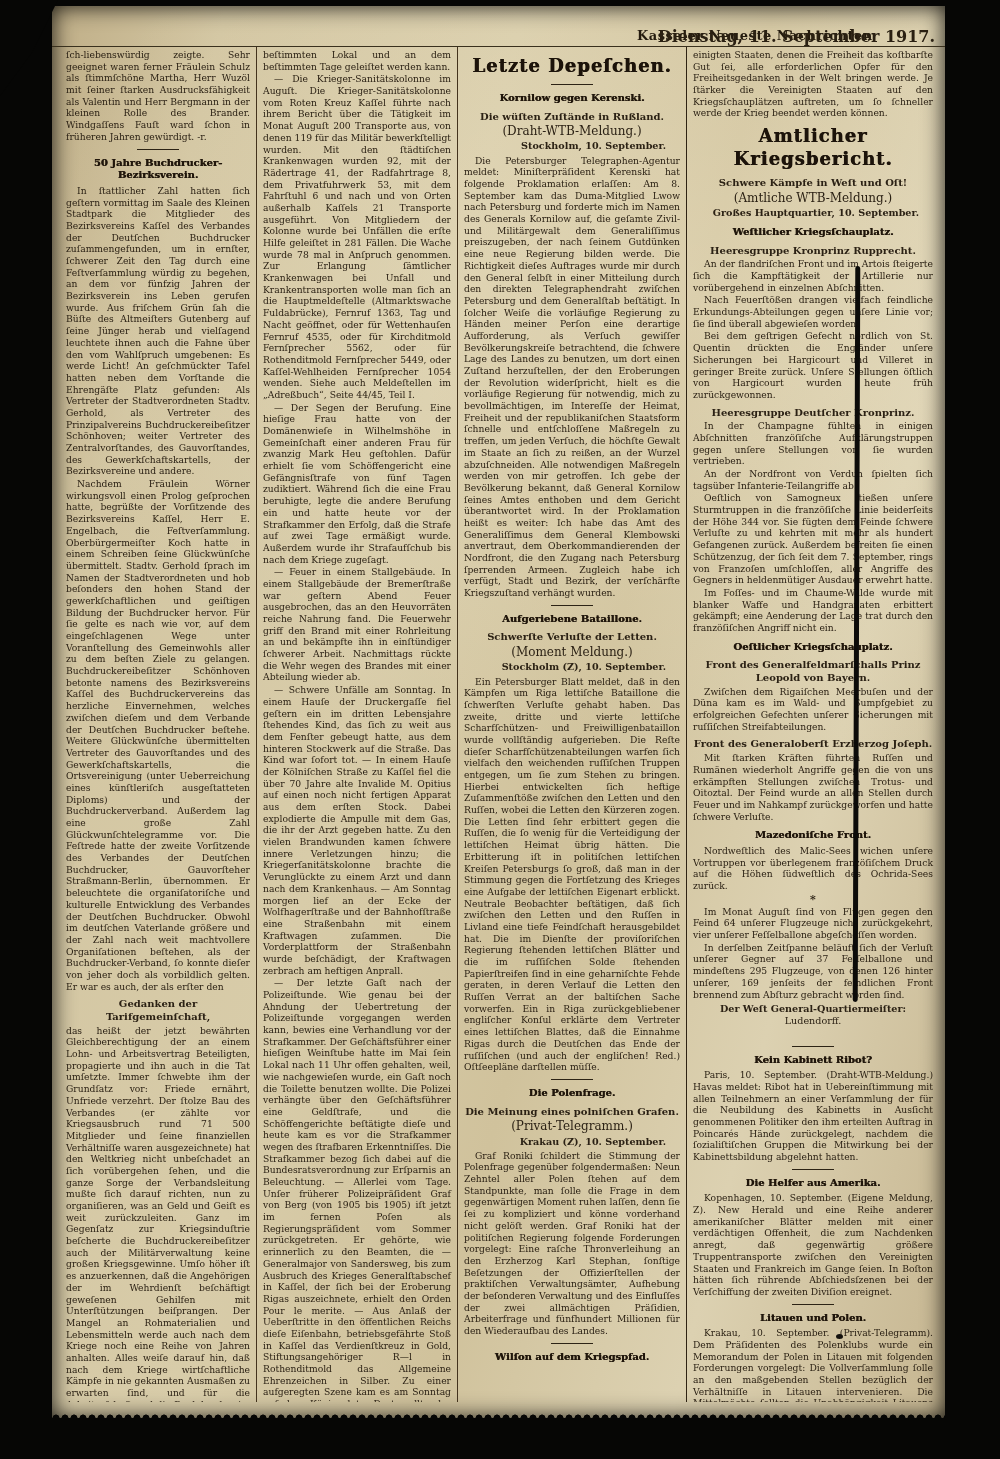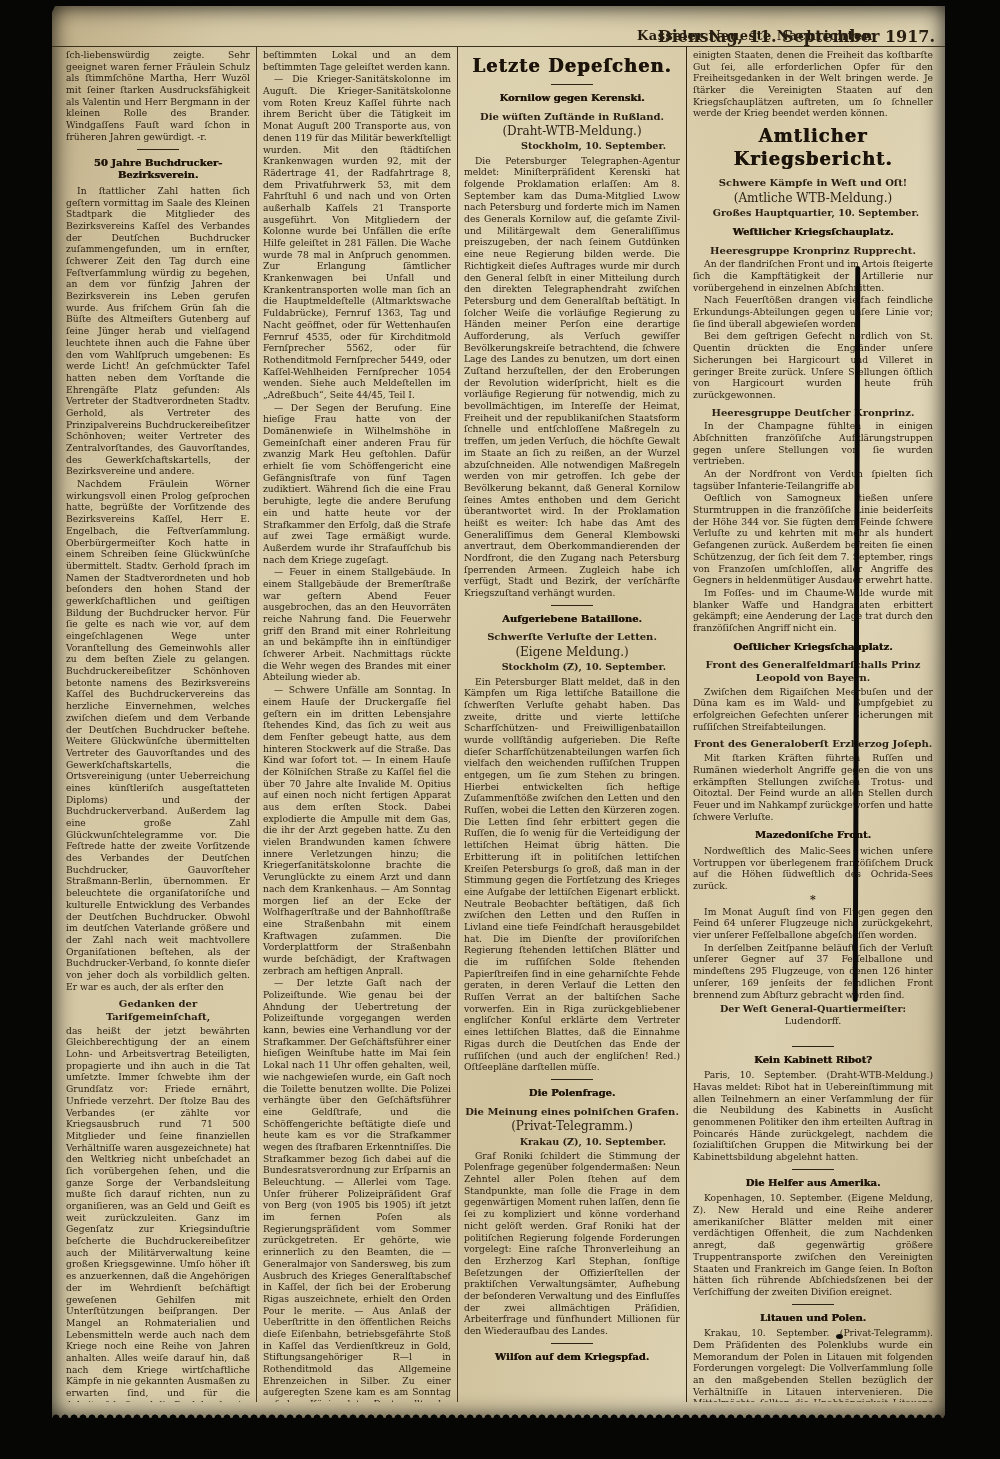--- a/index.html
+++ b/index.html
@@ -74,21 +74,21 @@
         <div class="h-major">Letzte Depeſchen.</div>
         <div class="divider"></div>
         <div class="h-article">Kornilow gegen Kerenski.</div>
         <div class="h-sub">Die wüſten Zuſtände in Rußland.</div>
         <div class="meta-line">(Draht-WTB-Meldung.)</div>
         <div class="dateline">Stockholm, 10. September.</div>
         <div class="para">Die Petersburger Telegraphen-Agentur meldet: Miniſterpräſident Kerenski hat folgende Proklamation erlaſſen: Am 8. September kam das Duma-Mitglied Lwow nach Petersburg und forderte mich im Namen des Generals Kornilow auf, die geſamte Zivil- und Militärgewalt dem Generaliſſimus preiszugeben, der nach ſeinem Gutdünken eine neue Regierung bilden werde. Die Richtigkeit dieſes Auftrages wurde mir durch den General ſelbſt in einer Mitteilung durch den direkten Telegraphendraht zwiſchen Petersburg und dem Generalſtab beſtätigt. In ſolcher Weiſe die vorläufige Regierung zu Händen meiner Perſon eine derartige Aufforderung, als Verſuch gewiſſer Bevölkerungskreiſe betrachtend, die ſchwere Lage des Landes zu benutzen, um dort einen Zuſtand herzuſtellen, der den Eroberungen der Revolution widerſpricht, hielt es die vorläufige Regierung für notwendig, mich zu bevollmächtigen, im Intereſſe der Heimat, Freiheit und der republikaniſchen Staatsform ſchnelle und entſchloſſene Maßregeln zu treffen, um jeden Verſuch, die höchſte Gewalt im Staate an ſich zu reißen, an der Wurzel abzuſchneiden. Alle notwendigen Maßregeln werden von mir getroffen. Ich gebe der Bevölkerung bekannt, daß General Kornilow ſeines Amtes enthoben und dem Gericht überantwortet wird. In der Proklamation heißt es weiter: Ich habe das Amt des Generaliſſimus dem General Klembowski anvertraut, dem Oberkommandierenden der Nordfront, die den Zugang nach Petersburg ſperrenden Armeen. Zugleich habe ich verfügt, Stadt und Bezirk, der verſchärfte Kriegszuſtand verhängt wurden.</div>
         <div class="divider"></div>
         <div class="h-article">Aufgeriebene Bataillone.</div>
         <div class="h-sub">Schwerſte Verluſte der Letten.</div>
-        <div class="meta-line">(Eigene Meldung.)</div>
+        <div class="meta-line">(Moment Meldung.)</div>
         <div class="dateline">Stockholm (Z), 10. September.</div>
         <div class="para">Ein Petersburger Blatt meldet, daß in den Kämpfen um Riga lettiſche Bataillone die ſchwerſten Verluſte gehabt haben. Das zweite, dritte und vierte lettiſche Scharfſchützen- und Freiwilligenbataillon wurde vollſtändig aufgerieben. Die Reſte dieſer Scharfſchützenabteilungen warfen ſich vielfach den weichenden ruſſiſchen Truppen entgegen, um ſie zum Stehen zu bringen. Hierbei entwickelten ſich heftige Zuſammenſtöße zwiſchen den Letten und den Ruſſen, wobei die Letten den Kürzeren zogen. Die Letten ſind ſehr erbittert gegen die Ruſſen, die ſo wenig für die Verteidigung der lettiſchen Heimat übrig hätten. Die Erbitterung iſt in politiſchen lettiſchen Kreiſen Petersburgs ſo groß, daß man in der Stimmung gegen die Fortſetzung des Krieges eine Aufgabe der lettiſchen Eigenart erblickt. Neutrale Beobachter beſtätigen, daß ſich zwiſchen den Letten und den Ruſſen in Livland eine tiefe Feindſchaft herausgebildet hat. Die im Dienſte der proviſoriſchen Regierung ſtehenden lettiſchen Blätter und die im ruſſiſchen Solde ſtehenden Papierſtreifen ſind in eine geharniſchte Fehde geraten, in deren Verlauf die Letten den Ruſſen Verrat an der baltiſchen Sache vorwerfen. Ein in Riga zurückgebliebener engliſcher Konſul erklärte dem Vertreter eines lettiſchen Blattes, daß die Einnahme Rigas durch die Deutſchen das Ende der ruſſiſchen (und auch der engliſchen! Red.) Oſtſeepläne darſtellen müſſe.</div>
         <div class="divider"></div>
         <div class="h-article">Die Polenfrage.</div>
         <div class="h-sub">Die Meinung eines polniſchen Grafen.</div>
         <div class="meta-line">(Privat-Telegramm.)</div>
         <div class="dateline">Krakau (Z), 10. September.</div>
         <div class="para">Graf Roniki ſchildert die Stimmung der Polenfrage gegenüber folgendermaßen: Neun Zehntel aller Polen ſtehen auf dem Standpunkte, man ſolle die Frage in dem gegenwärtigen Moment ruhen laſſen, denn ſie ſei zu kompliziert und könne vorderhand nicht gelöſt werden. Graf Roniki hat der politiſchen Regierung folgende Forderungen vorgelegt: Eine raſche Thronverleihung an den Erzherzog Karl Stephan, ſonſtige Beſetzungen der Offizierſtellen der praktiſchen Verwaltungsämter, Aufhebung der beſonderen Verwaltung und des Einfluſſes der zwei allmächtigen Präſidien, Arbeiterfrage und fünfhundert Millionen für den Wiederaufbau des Landes.</div>
         <div class="divider"></div>
         <div class="h-article">Wilſon auf dem Kriegspfad.</div>

